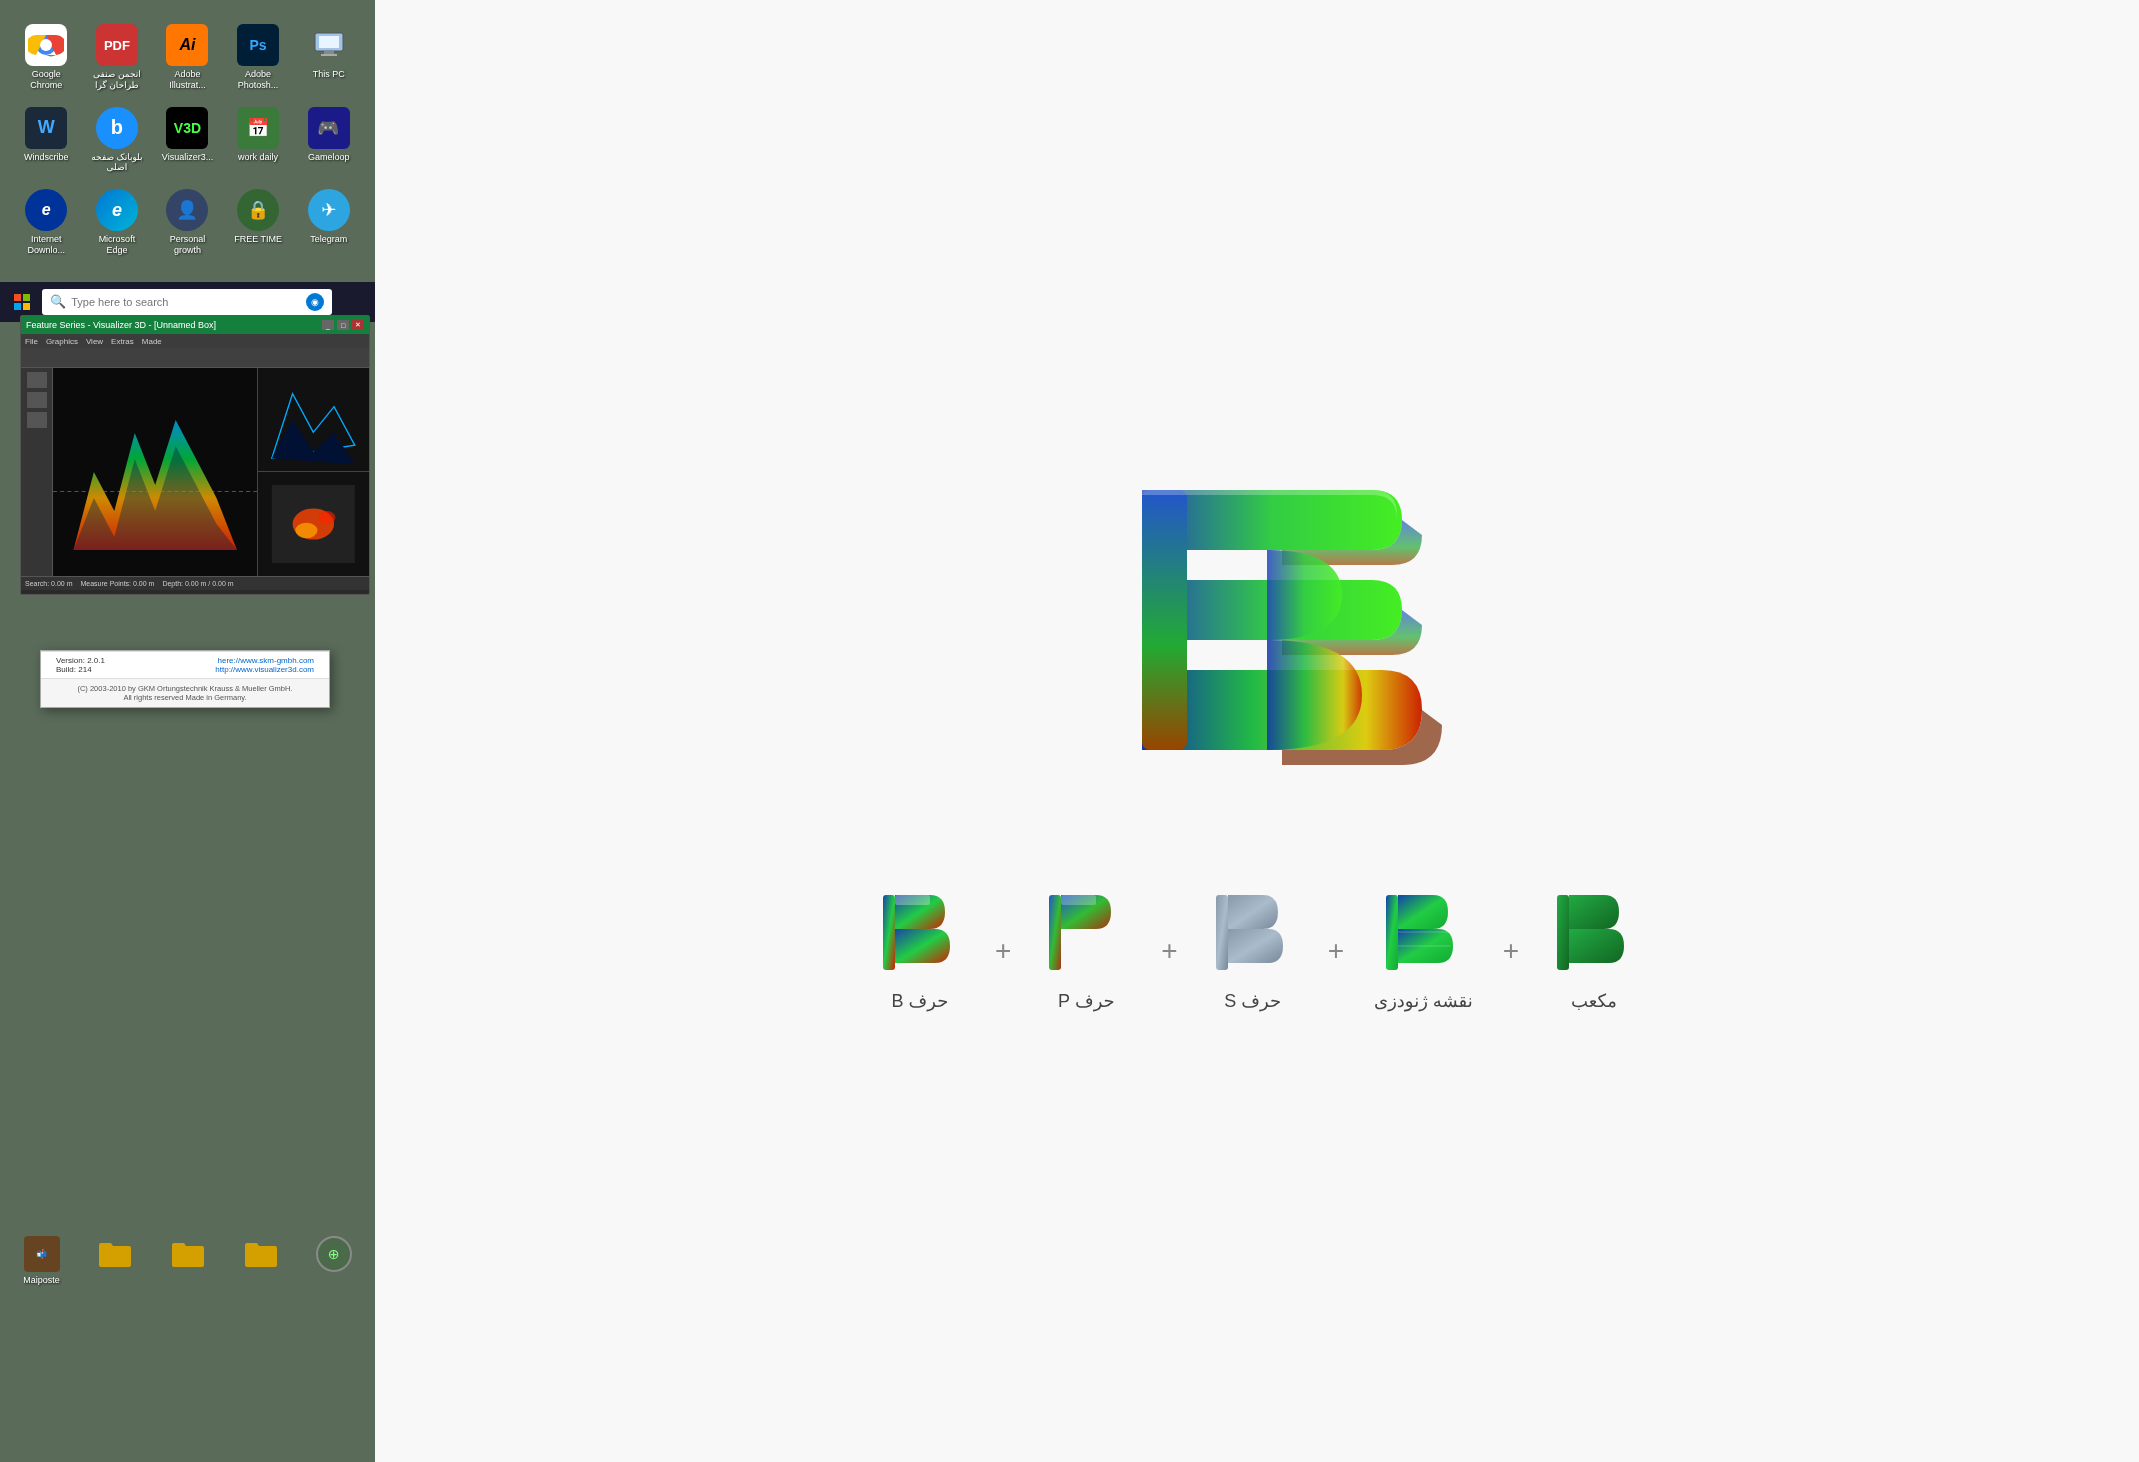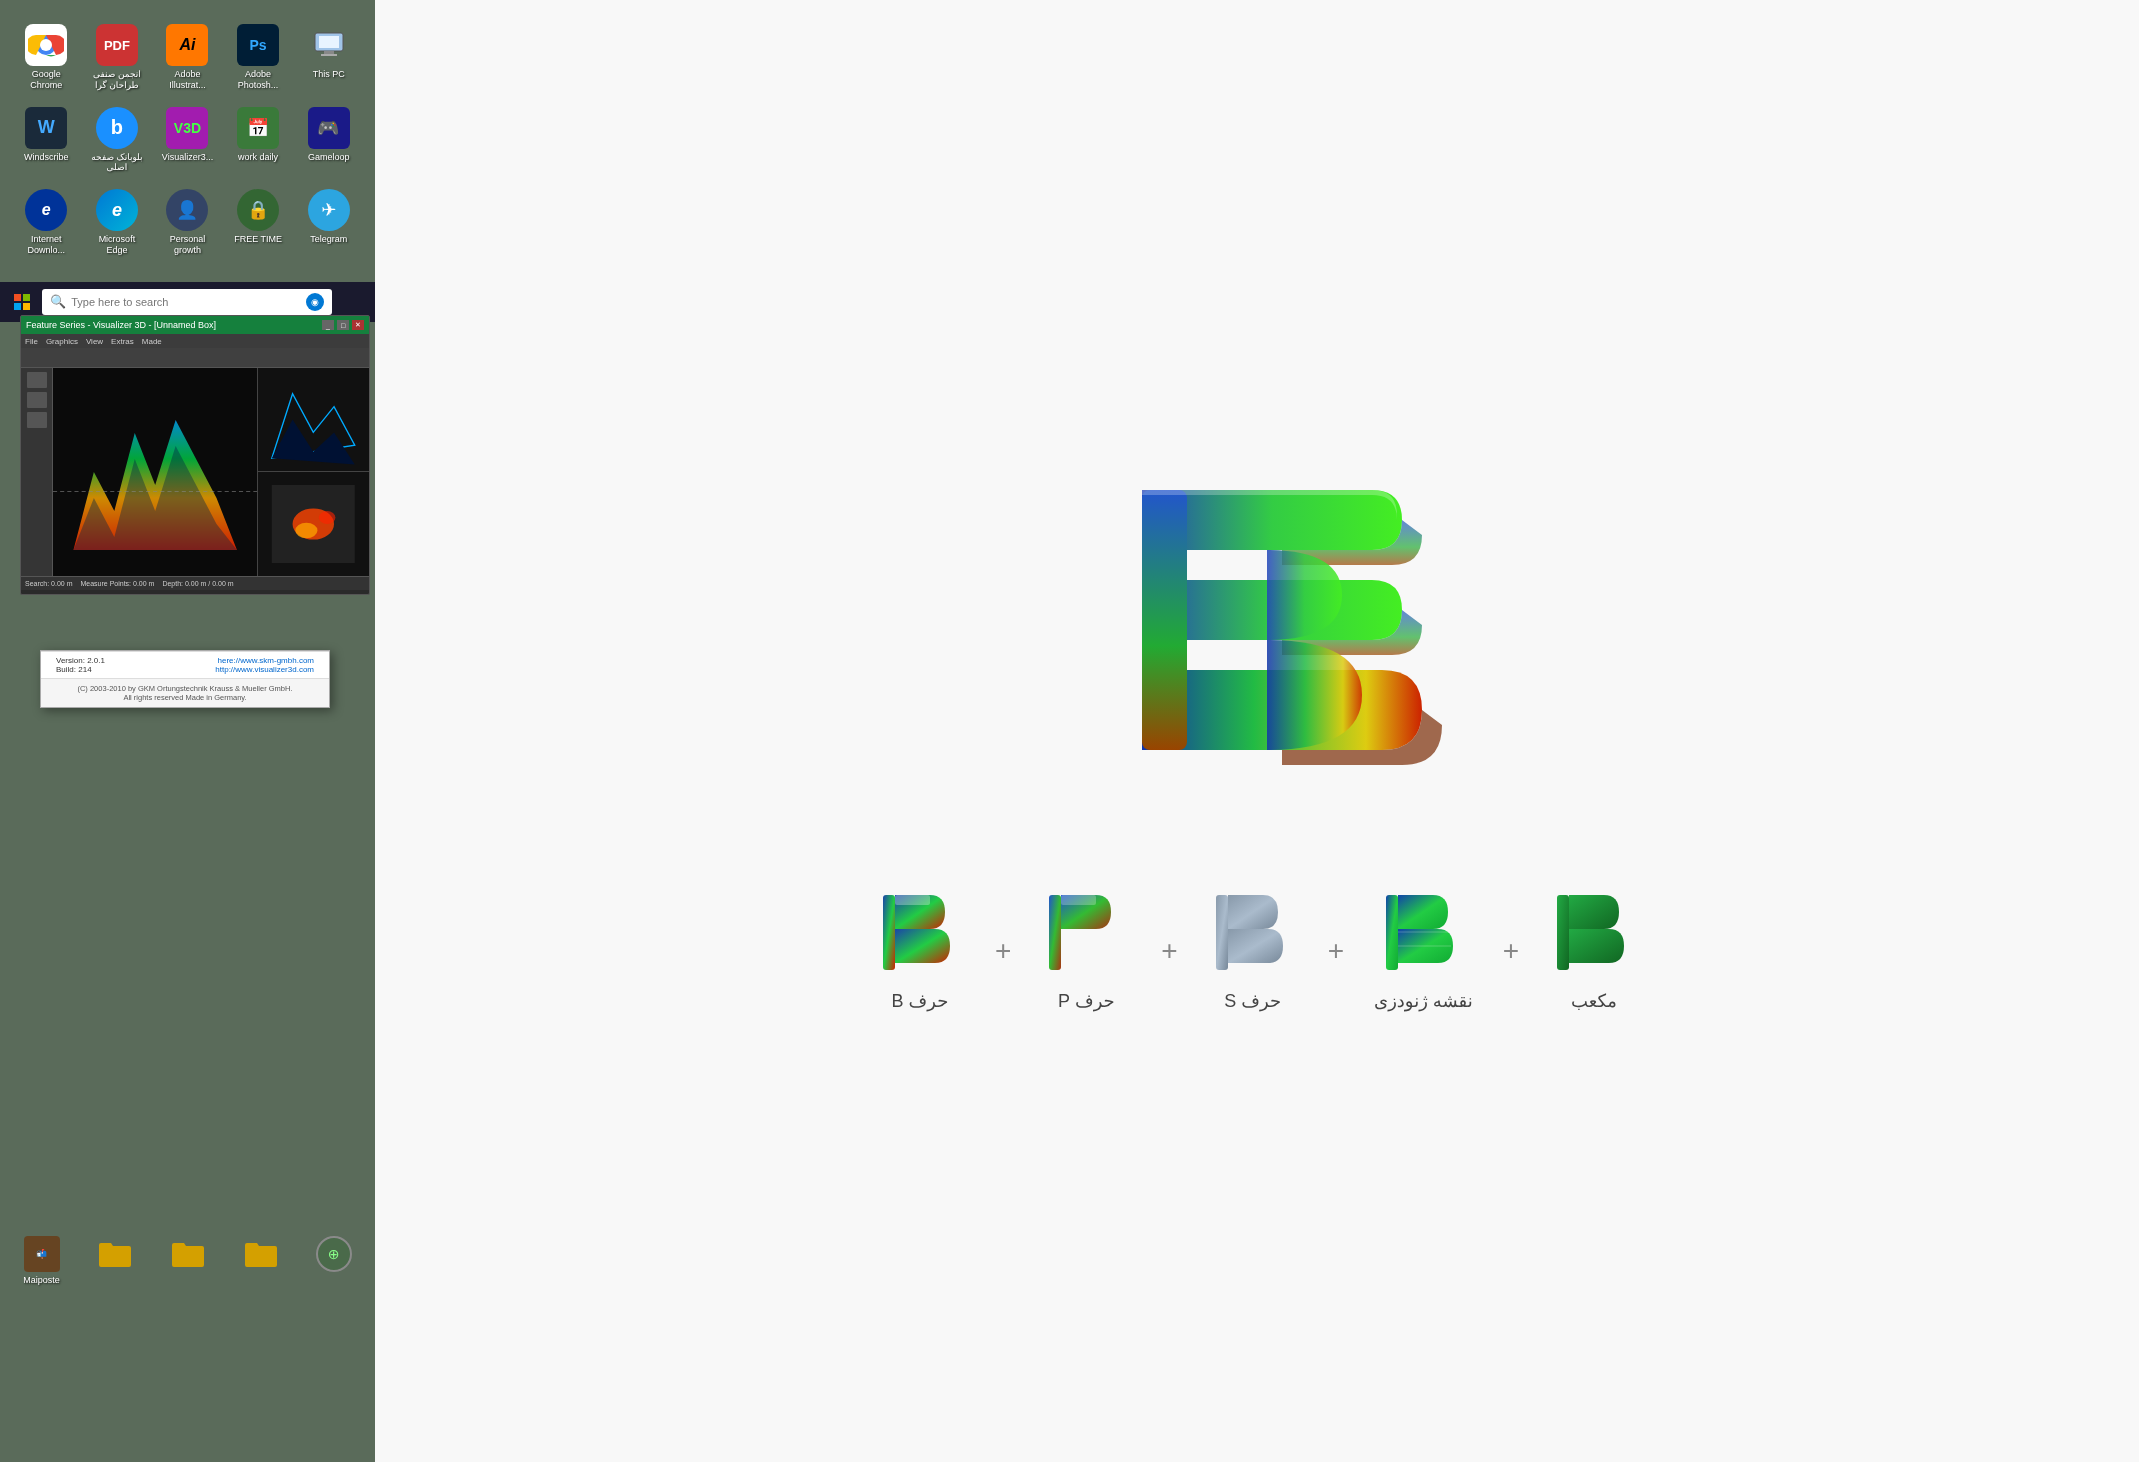--- a/index.html
+++ b/index.html
@@ -334,21 +334,21 @@
     </div>
 
     <div class="desktop-icon">
       <div class="icon-img" style="background:#1a90ff; border-radius:50%;">
         <span style="color:white;font-size:20px;font-weight:bold;">b</span>
       </div>
       <span class="icon-label">بلوبانک صفحه اصلی</span>
     </div>
 
     <div class="desktop-icon">
-      <div class="icon-img" style="background:#a21caf; border-radius:6px;">
+      <div class="icon-img" style="background:#000000; border-radius:6px;">
         <span style="color:#4f4;font-size:14px;font-weight:bold;">V3D</span>
       </div>
       <span class="icon-label">Visualizer3...</span>
     </div>
 
     <div class="desktop-icon">
       <div class="icon-img" style="background:#3a7a3a; border-radius:6px;">
         <span style="color:white;font-size:18px;">📅</span>
       </div>
       <span class="icon-label">work daily</span>

